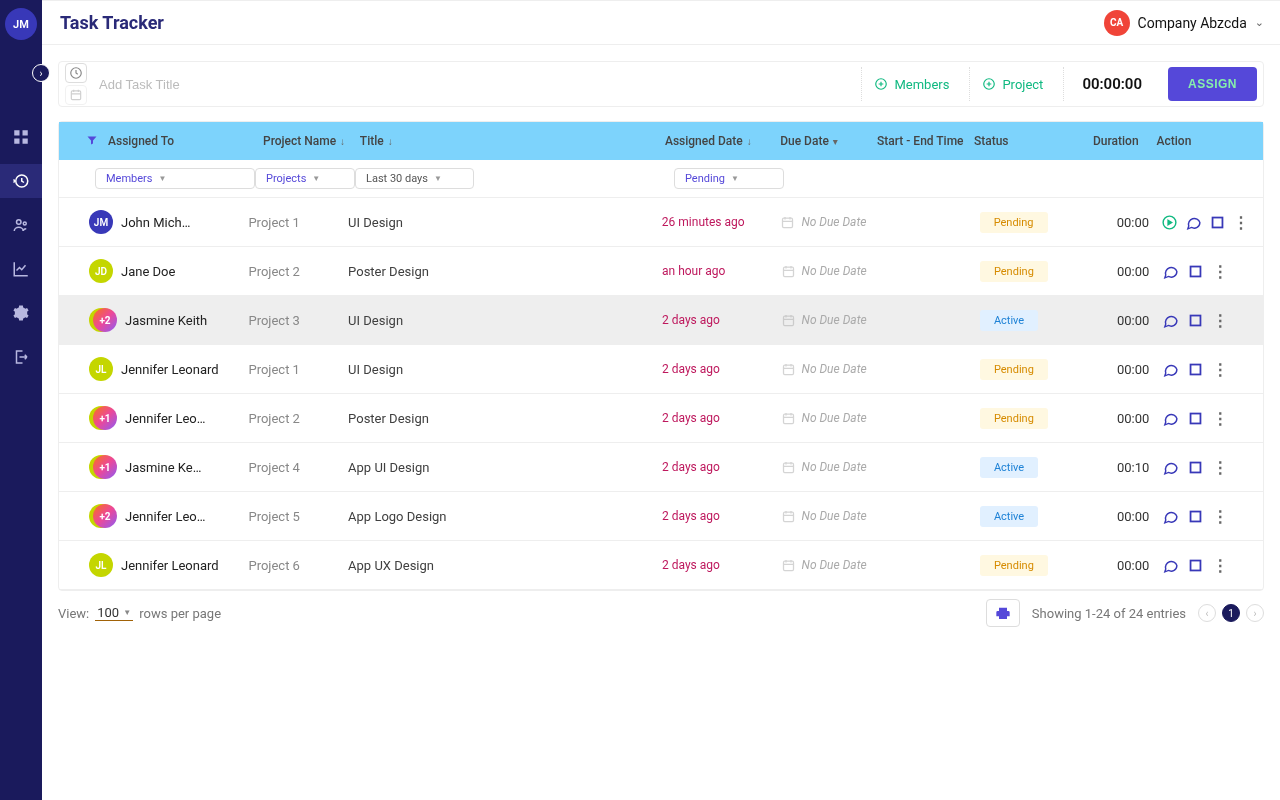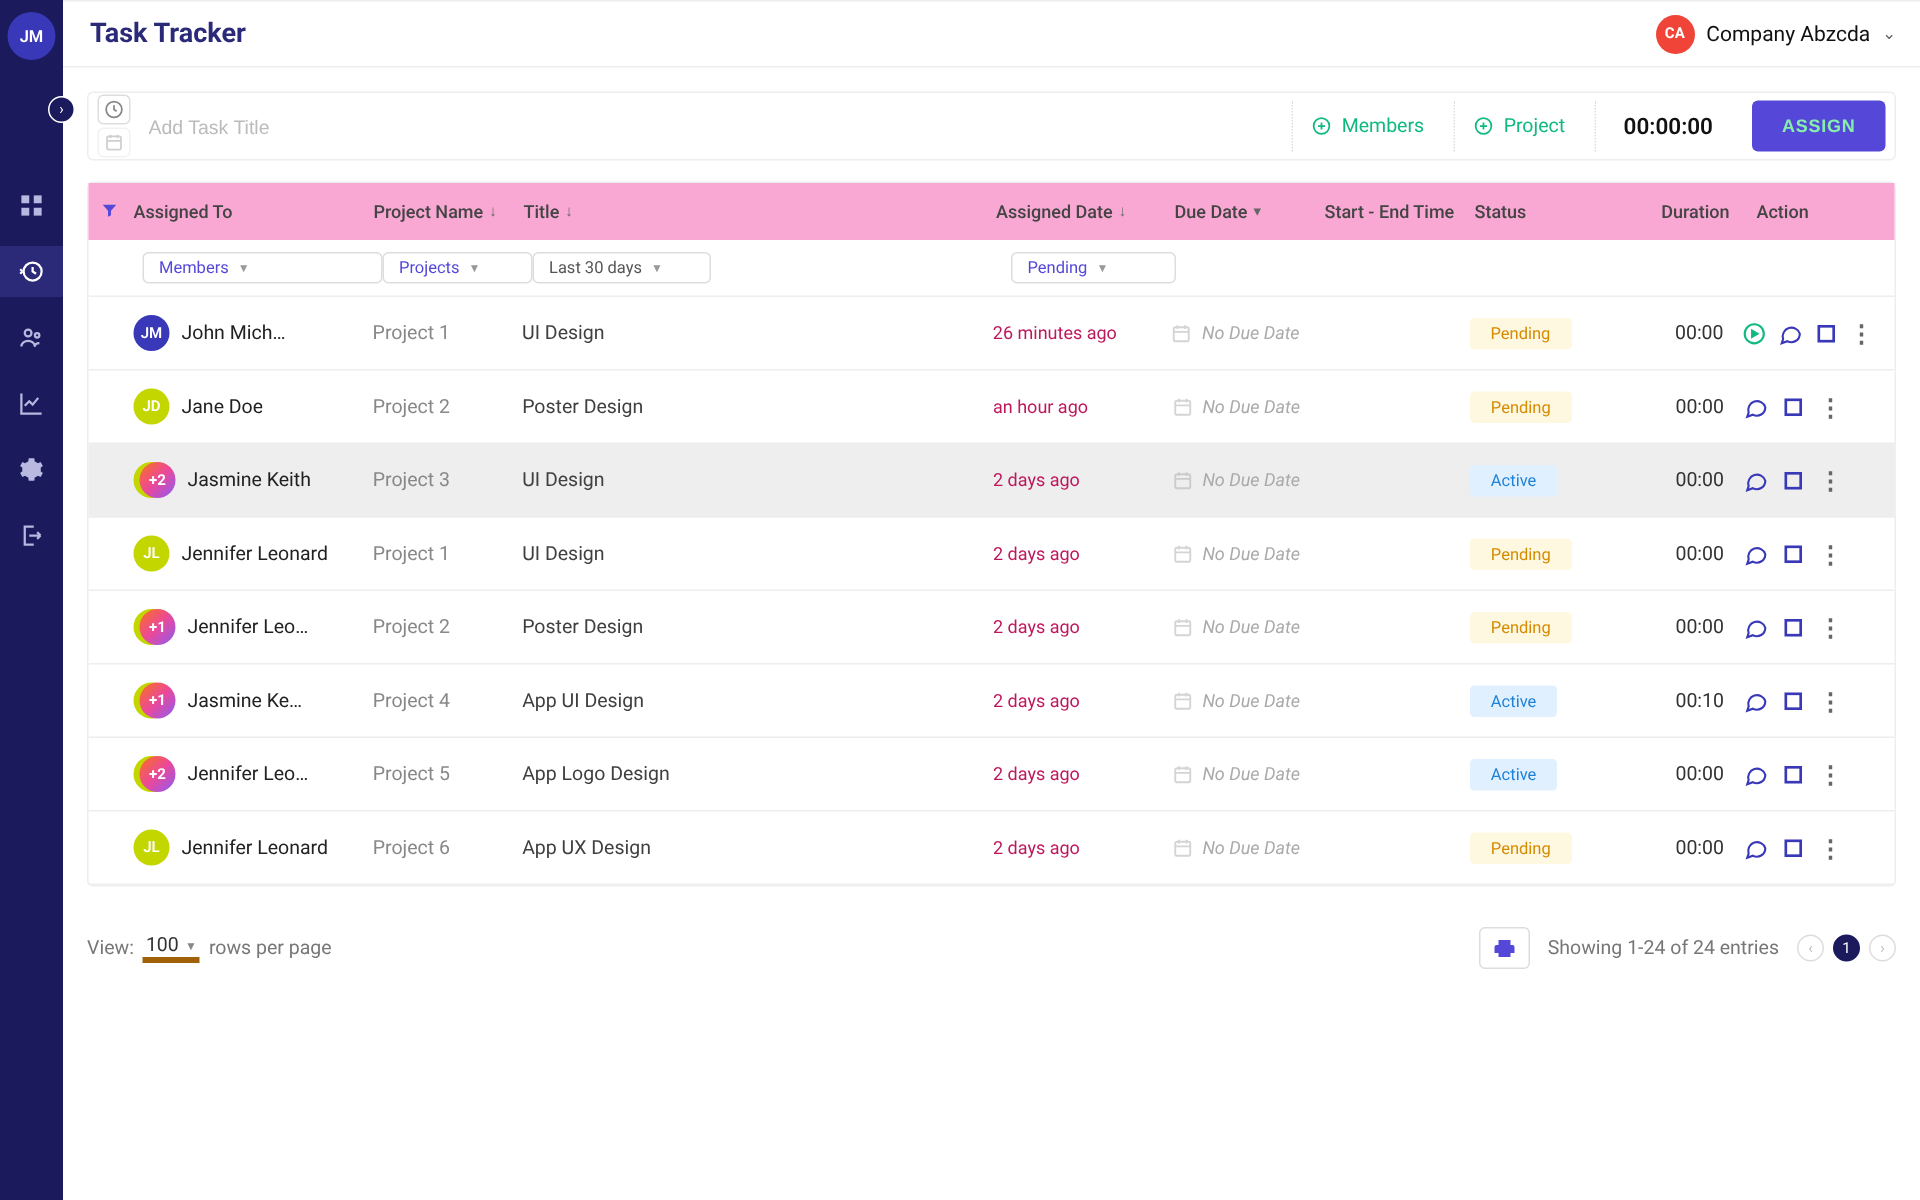--- a/index.html
+++ b/index.html
@@ -79,22 +79,22 @@
   }
   .link-btn svg { width:14px; height:14px; }
   .timer-display { font-size:15px; font-weight:600; color:#111; padding:0 18px; border-left:1px dotted #ddd; height:34px; display:flex; align-items:center; }
   .assign-btn {
     background:#5548d9; color:#86efac; border:none; border-radius:4px;
     font-size:12px; letter-spacing:0.5px; font-weight:600; padding:10px 20px; cursor:pointer;
   }
 
   .table-wrap { margin: 14px 16px 0 16px; border:1px solid #eee; border-radius:4px; flex:0 0 auto; }
   .table-header {
-    background:#f9a8d4; height:38px; display:flex; align-items:center;
-    padding:0 8px; font-size:12px; color:#444; font-weight:500;
+    background:#7dd3fc; height:38px; display:flex; align-items:center;
+    padding:0 27px; font-size:12px; color:#444; font-weight:500;
   }
   .col { display:flex; align-items:center; gap:4px; }
   .col-assigned { width: 160px; }
   .col-assigned-f { margin-left: 16px; }
   .col-project { width: 100px; }
   .col-title   { width: 315px; }
   .col-adate   { width: 119px; }
   .col-due     { width: 100px; }
   .col-times   { width: 100px; }
   .col-status  { width: 110px; }
@@ -158,23 +158,23 @@
   .dur-cell { width:60px; text-align:right; color:#333; font-size:13px; }
   .action-cell { width:100px; display:flex; align-items:center; gap:7px; padding-left:12px; }
   .icon-btn { width:18px; height:18px; display:flex; align-items:center; justify-content:center; cursor:pointer; }
   .icon-btn svg { width:17px; height:17px; }
   .play-ring { color:#10b981; }
   .chat-ic { color:#3838b8; }
   .stop-ic { color:#3838b8; }
   .more-ic { color:#666; font-size:16px; font-weight:bold; }
 
   .footer {
-    margin: 27px 16px; display:flex; align-items:center; font-size:13px; color:#777;
-  }
-  .view-select { border:none; border-bottom:4px solid #a16207; width:38px; font-size:13px; color:#333; background:transparent; margin:0 6px; padding:0 2px; display:inline-flex; align-items:center; justify-content:space-between; }
+    margin: 8px 16px; display:flex; align-items:center; font-size:13px; color:#777;
+  }
+  .view-select { border:none; border-bottom:1px solid #a16207; width:38px; font-size:13px; color:#333; background:transparent; margin:0 6px; padding:0 2px; display:inline-flex; align-items:center; justify-content:space-between; }
   .print-btn {
     width:34px; height:28px; border:1px solid #ddd; border-radius:4px;
     display:flex; align-items:center; justify-content:center; margin-right:12px; cursor:pointer;
   }
   .print-btn svg { width:16px; height:16px; color:#5548d9; }
   .page-nav { display:flex; align-items:center; gap:6px; margin-left:12px; }
   .page-circle { width:18px; height:18px; border-radius:50%; display:flex; align-items:center; justify-content:center; font-size:10px; border:1px solid #ddd; color:#bbb; cursor:pointer; }
   .page-circle.current { background:#1a1a5c; color:#fff; border-color:#1a1a5c; }
 </style>
 </head>

